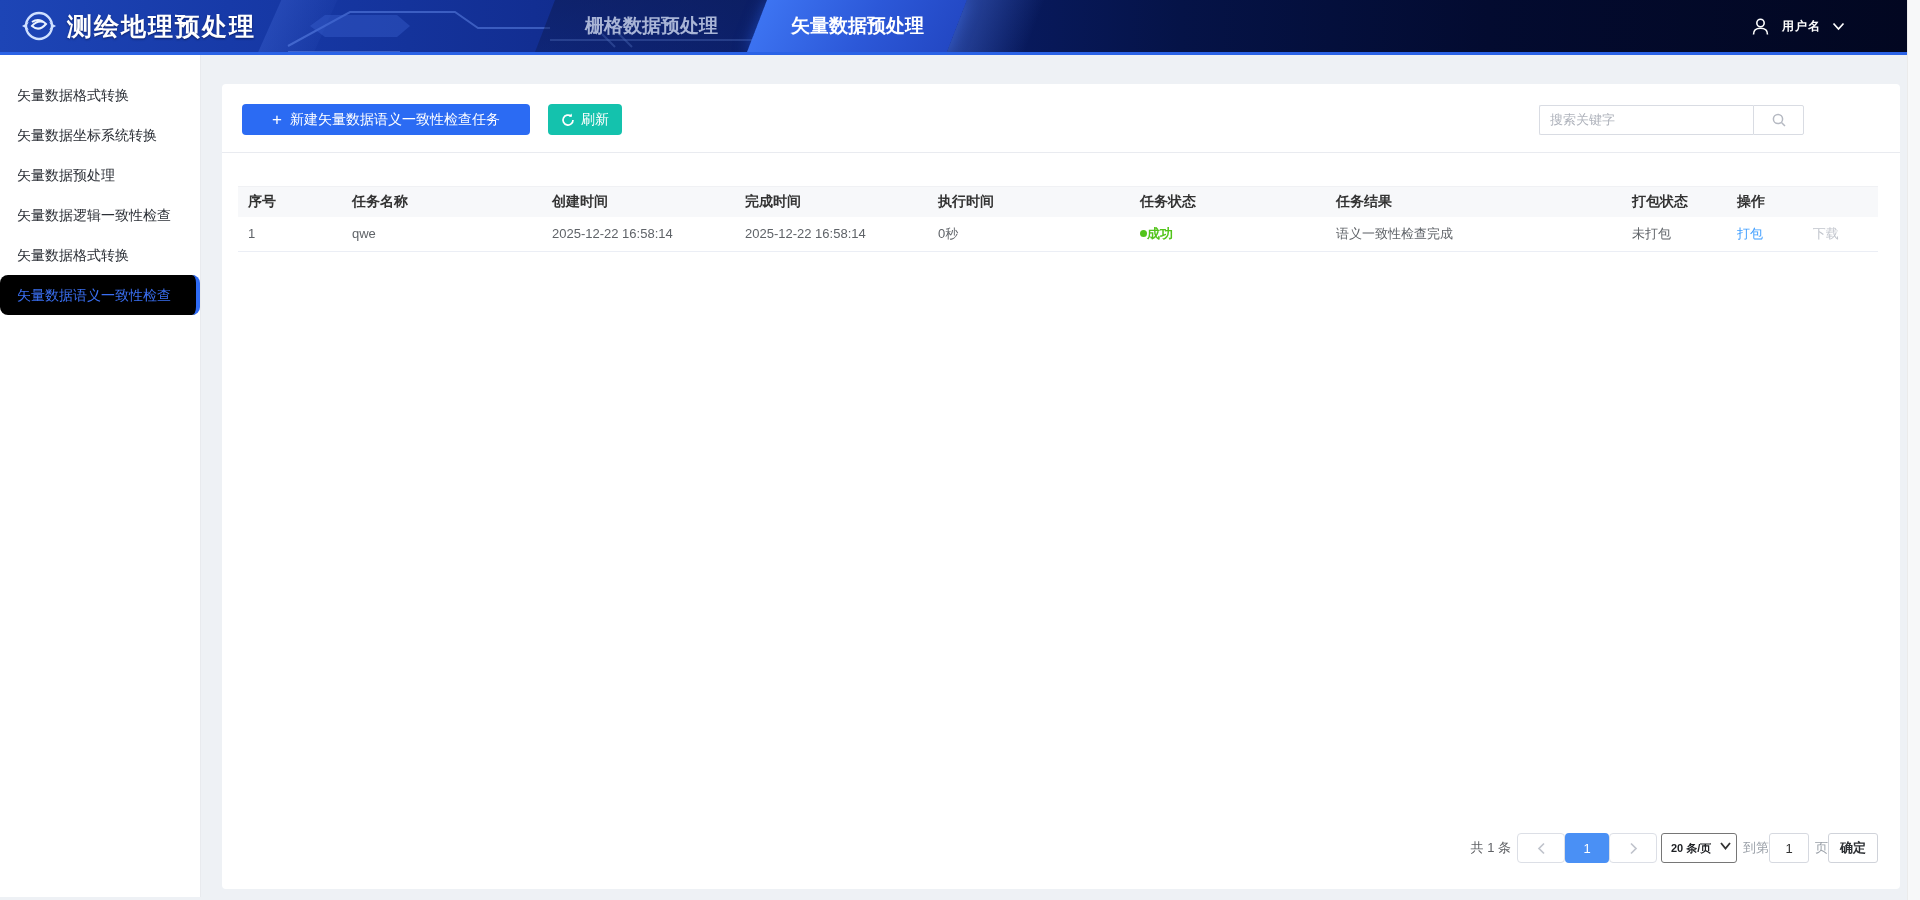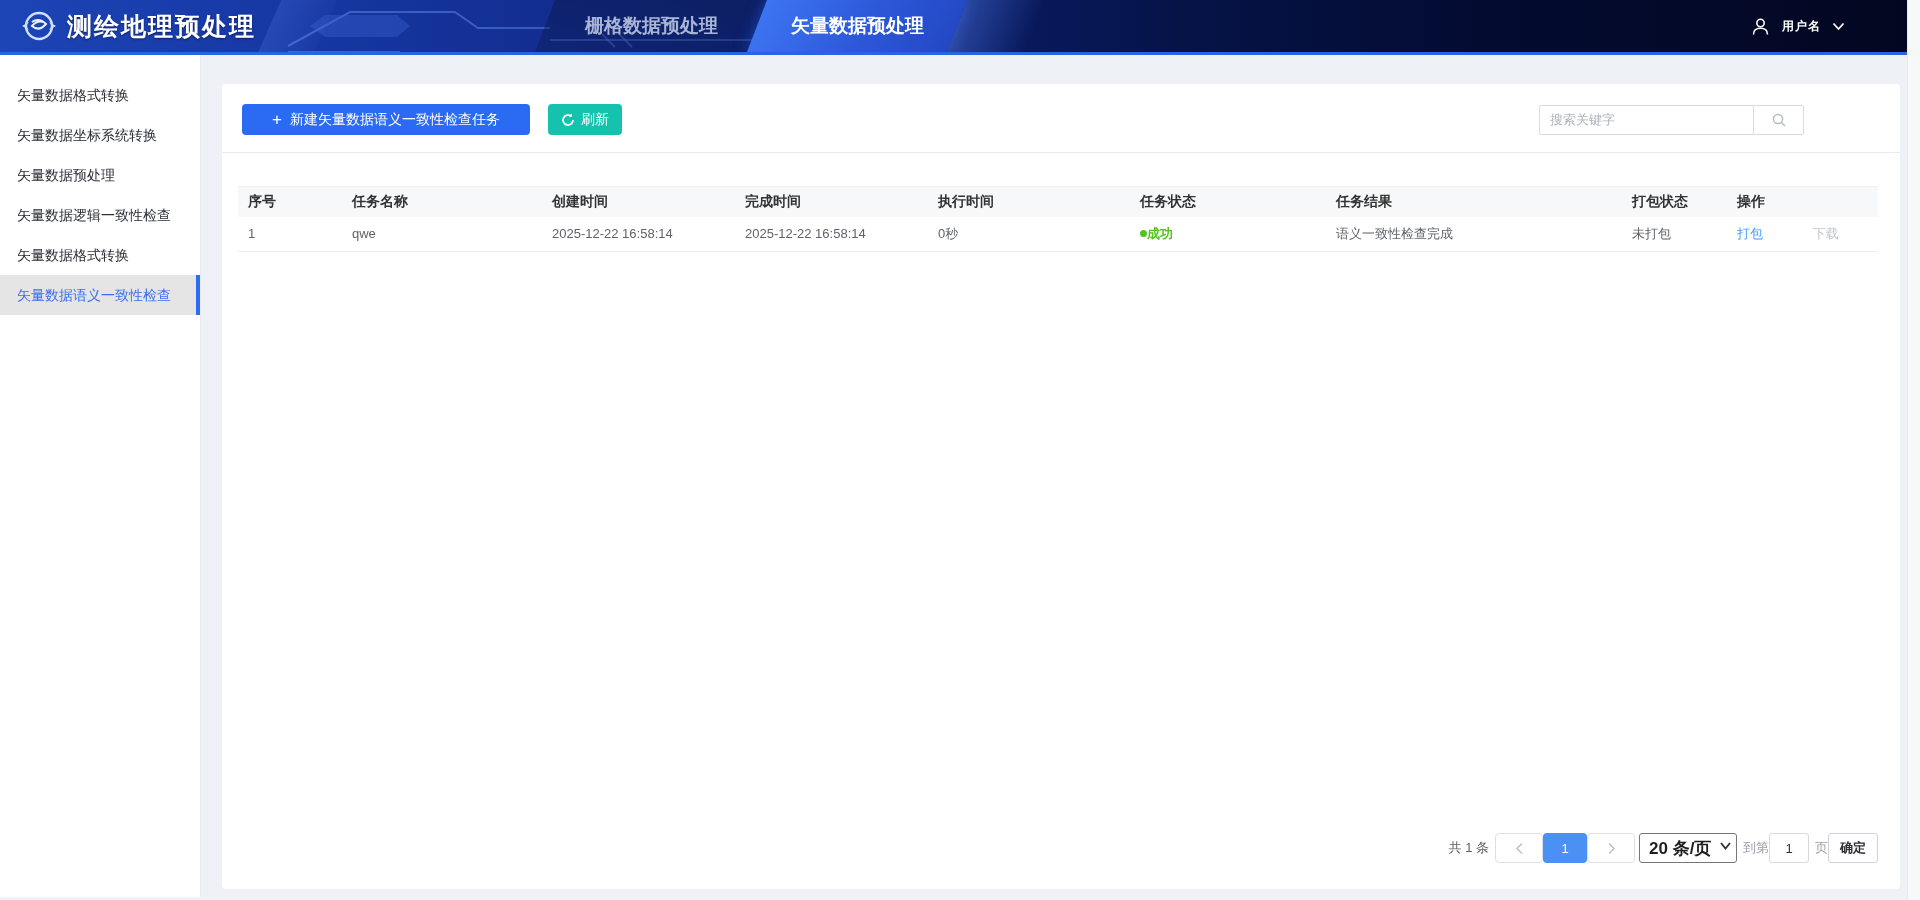--- a/index.html
+++ b/index.html
@@ -41,21 +41,21 @@
   
   .body-wrap { display:flex; height:842px; }
   .sidebar {
     width:200px; background:#fff; height:100%;
     box-shadow:1px 0 0 #e8eaee; flex-shrink:0; padding-top:20px;
   }
   .menu-item {
     height:40px; line-height:40px; padding-left:17px; font-size:14px; color:#2b2f36;
     cursor:pointer; border-right:4px solid transparent; white-space:nowrap;
   }
-  .menu-item.active { background:#e5e5e5; color:#3a6ff2; border-right-color:#2e6bf6; }
+  .menu-item.active { background:#000000; color:#3a6ff2; border-right-color:#2e6bf6;border-radius:8px; }
 
   .main { flex:1; padding:29px 20px 8px 22px; }
   .card { background:#fff; border-radius:4px; height:100%; display:flex; flex-direction:column; }
 
   
   .toolbar { display:flex; align-items:center; padding:20px 16px 17px 20px; border-bottom:1px solid #e9ebf0; }
   .btn-new {
     display:flex; align-items:center; justify-content:center; gap:8px;
     width:288px; height:31px; background:#2b6bf3; color:#fff; font-size:14px;
     border:none; border-radius:4px; cursor:pointer; white-space:nowrap;
@@ -102,21 +102,21 @@
     width:48px; height:30px; border:1px solid #dcdfe6; border-radius:4px; background:#fff;
     display:flex; align-items:center; justify-content:center; cursor:default;
   }
   .pg-page {
     width:44px; height:30px; border-radius:4px; background:#4a90f5; color:#fff;
     display:flex; align-items:center; justify-content:center; font-size:13px; cursor:pointer;
   }
   .pg-select-wrap { position:relative; margin-left:4px; }
   .pg-select {
     height:30px; border:1px solid #767676; border-radius:3px; background:#fff;
-    font-size:17px; font-weight:600; color:#1d1f23; padding:0 24px 0 9px;
+    font-size:11px; font-weight:600; color:#1d1f23; padding:0 24px 0 9px;
     appearance:none; -webkit-appearance:none; outline:none; font-family:inherit; cursor:pointer;
   }
   .pg-select-chevron { position:absolute; right:6px; top:9px; pointer-events:none; }
   .pg-goto-label { color:#9aa0a8; margin-left:6px; }
   .pg-goto-input {
     width:40px; height:30px; border:1px solid #d6d9e0; border-radius:3px;
     text-align:center; font-size:13px; color:#333; outline:none; font-family:inherit;
   }
   .pg-confirm {
     height:30px; padding:0 11px; border:1px solid #d0d3da; border-radius:3px; background:#fff;

